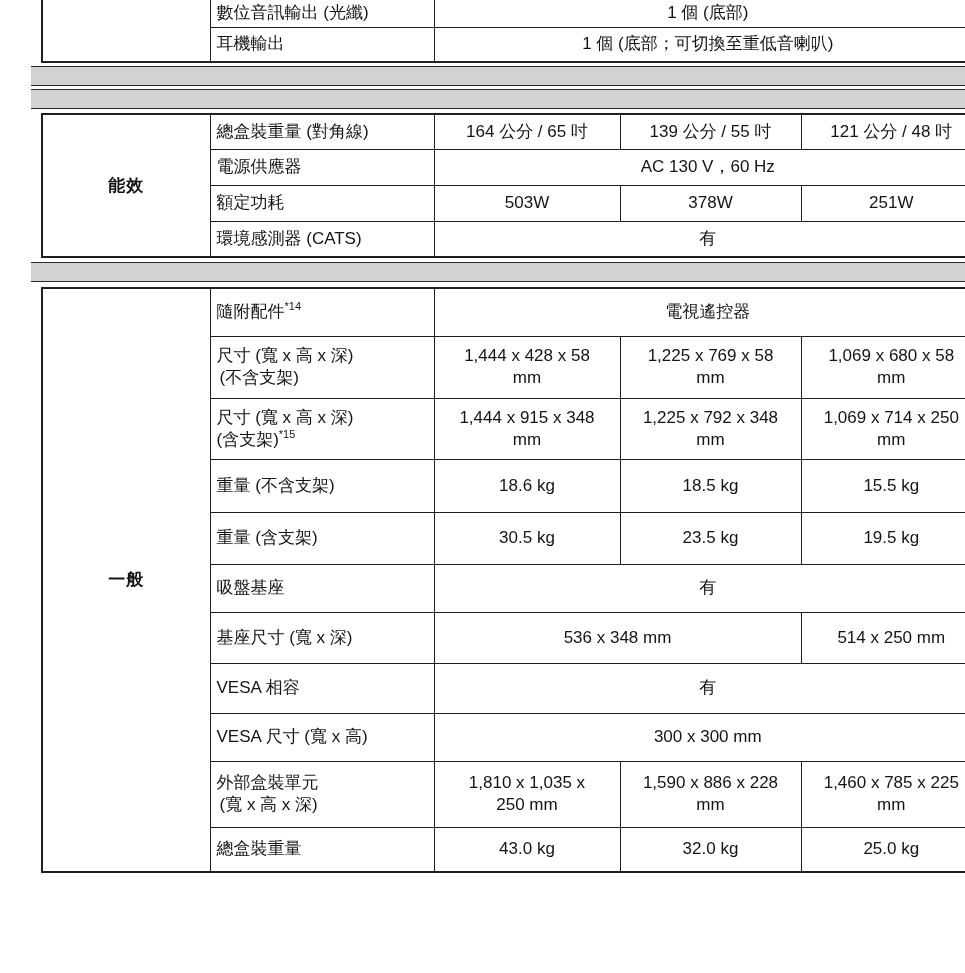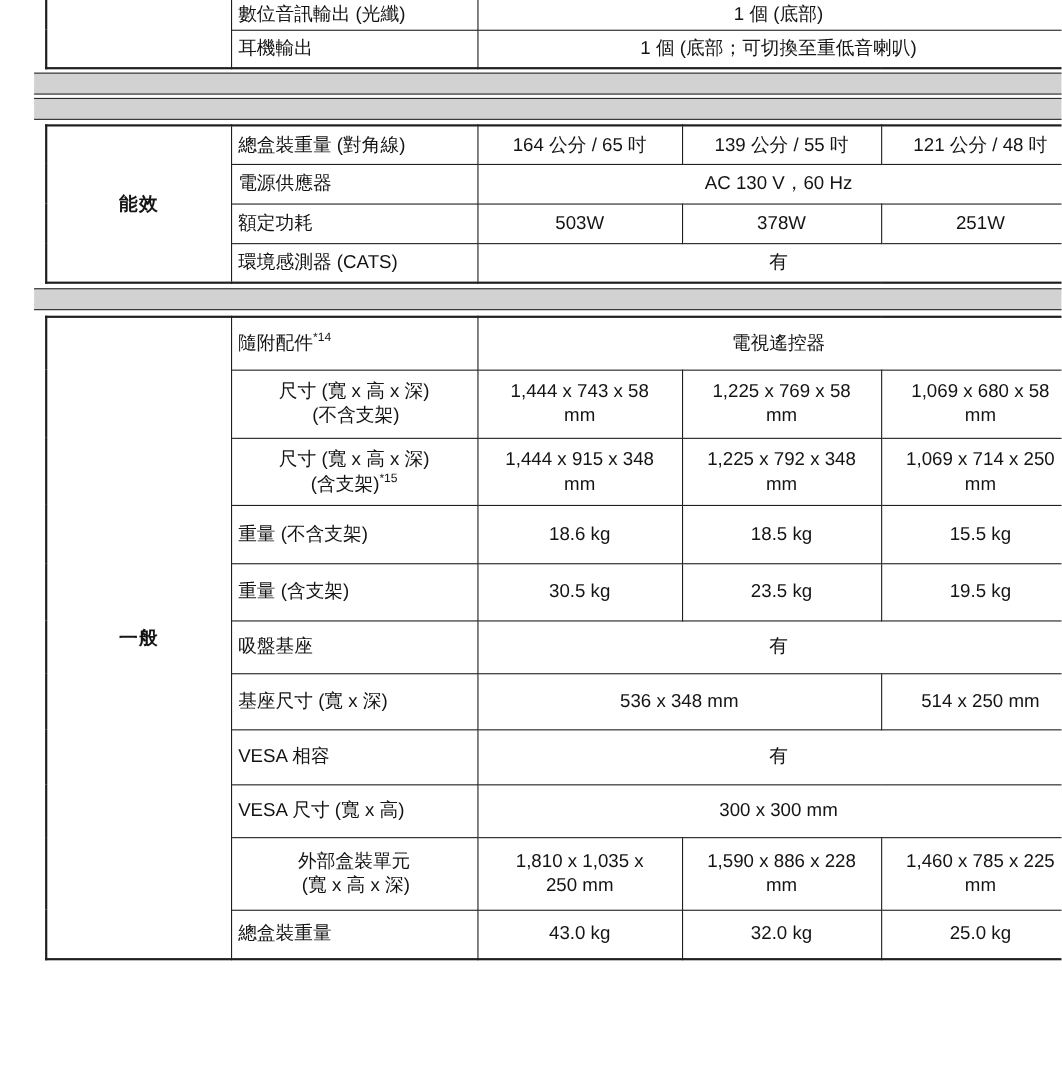--- a/index.html
+++ b/index.html
@@ -35,21 +35,21 @@
   table.seg-a tr:first-child td{border-top:none;}
 
   td.lbl{text-align:left;padding-left:9px;}
   td.val{text-align:center;margin-left:36px;}
   td.grp{
     text-align:center;
     font-weight:bold;
     font-size:19px;
     letter-spacing:1px;
   }
-  .ln{display:block;text-align:center;}
+  .ln{display:block;}
   sup{font-size:11px;line-height:0;}
 
   .bar{
     width:950px;
     height:20px;
     background:var(--bar);
     border-top:1.5px solid #2a2a2a;
     border-bottom:1.5px solid #2a2a2a;
     box-sizing:border-box;
   }
@@ -136,21 +136,21 @@
       <td class="lbl">
         <span>隨附配件</span><sup>*14</sup>
       </td>
       <td class="val" colspan="3">電視遙控器</td>
     </tr>
     <tr style="height:62px">
       <td class="lbl">
         <span class="ln">尺寸 (寬 x 高 x 深)</span>
         <span class="ln" style="padding-left:3px">(不含支架)</span>
       </td>
-      <td class="val"><span>1,444 x 743 x 58</span><span class="ln">mm</span></td>
+      <td class="val"><span>1,444 x 428 x 58</span><span class="ln">mm</span></td>
       <td class="val"><span>1,225 x 769 x 58</span><span class="ln">mm</span></td>
       <td class="val"><span>1,069 x 680 x 58</span><span class="ln">mm</span></td>
     </tr>
     <tr style="height:61px">
       <td class="lbl">
         <span class="ln">尺寸 (寬 x 高 x 深)</span>
         <span class="ln"><span>(含支架)</span><sup>*15</sup></span>
       </td>
       <td class="val"><span>1,444 x 915 x 348</span><span class="ln">mm</span></td>
       <td class="val"><span>1,225 x 792 x 348</span><span class="ln">mm</span></td>

